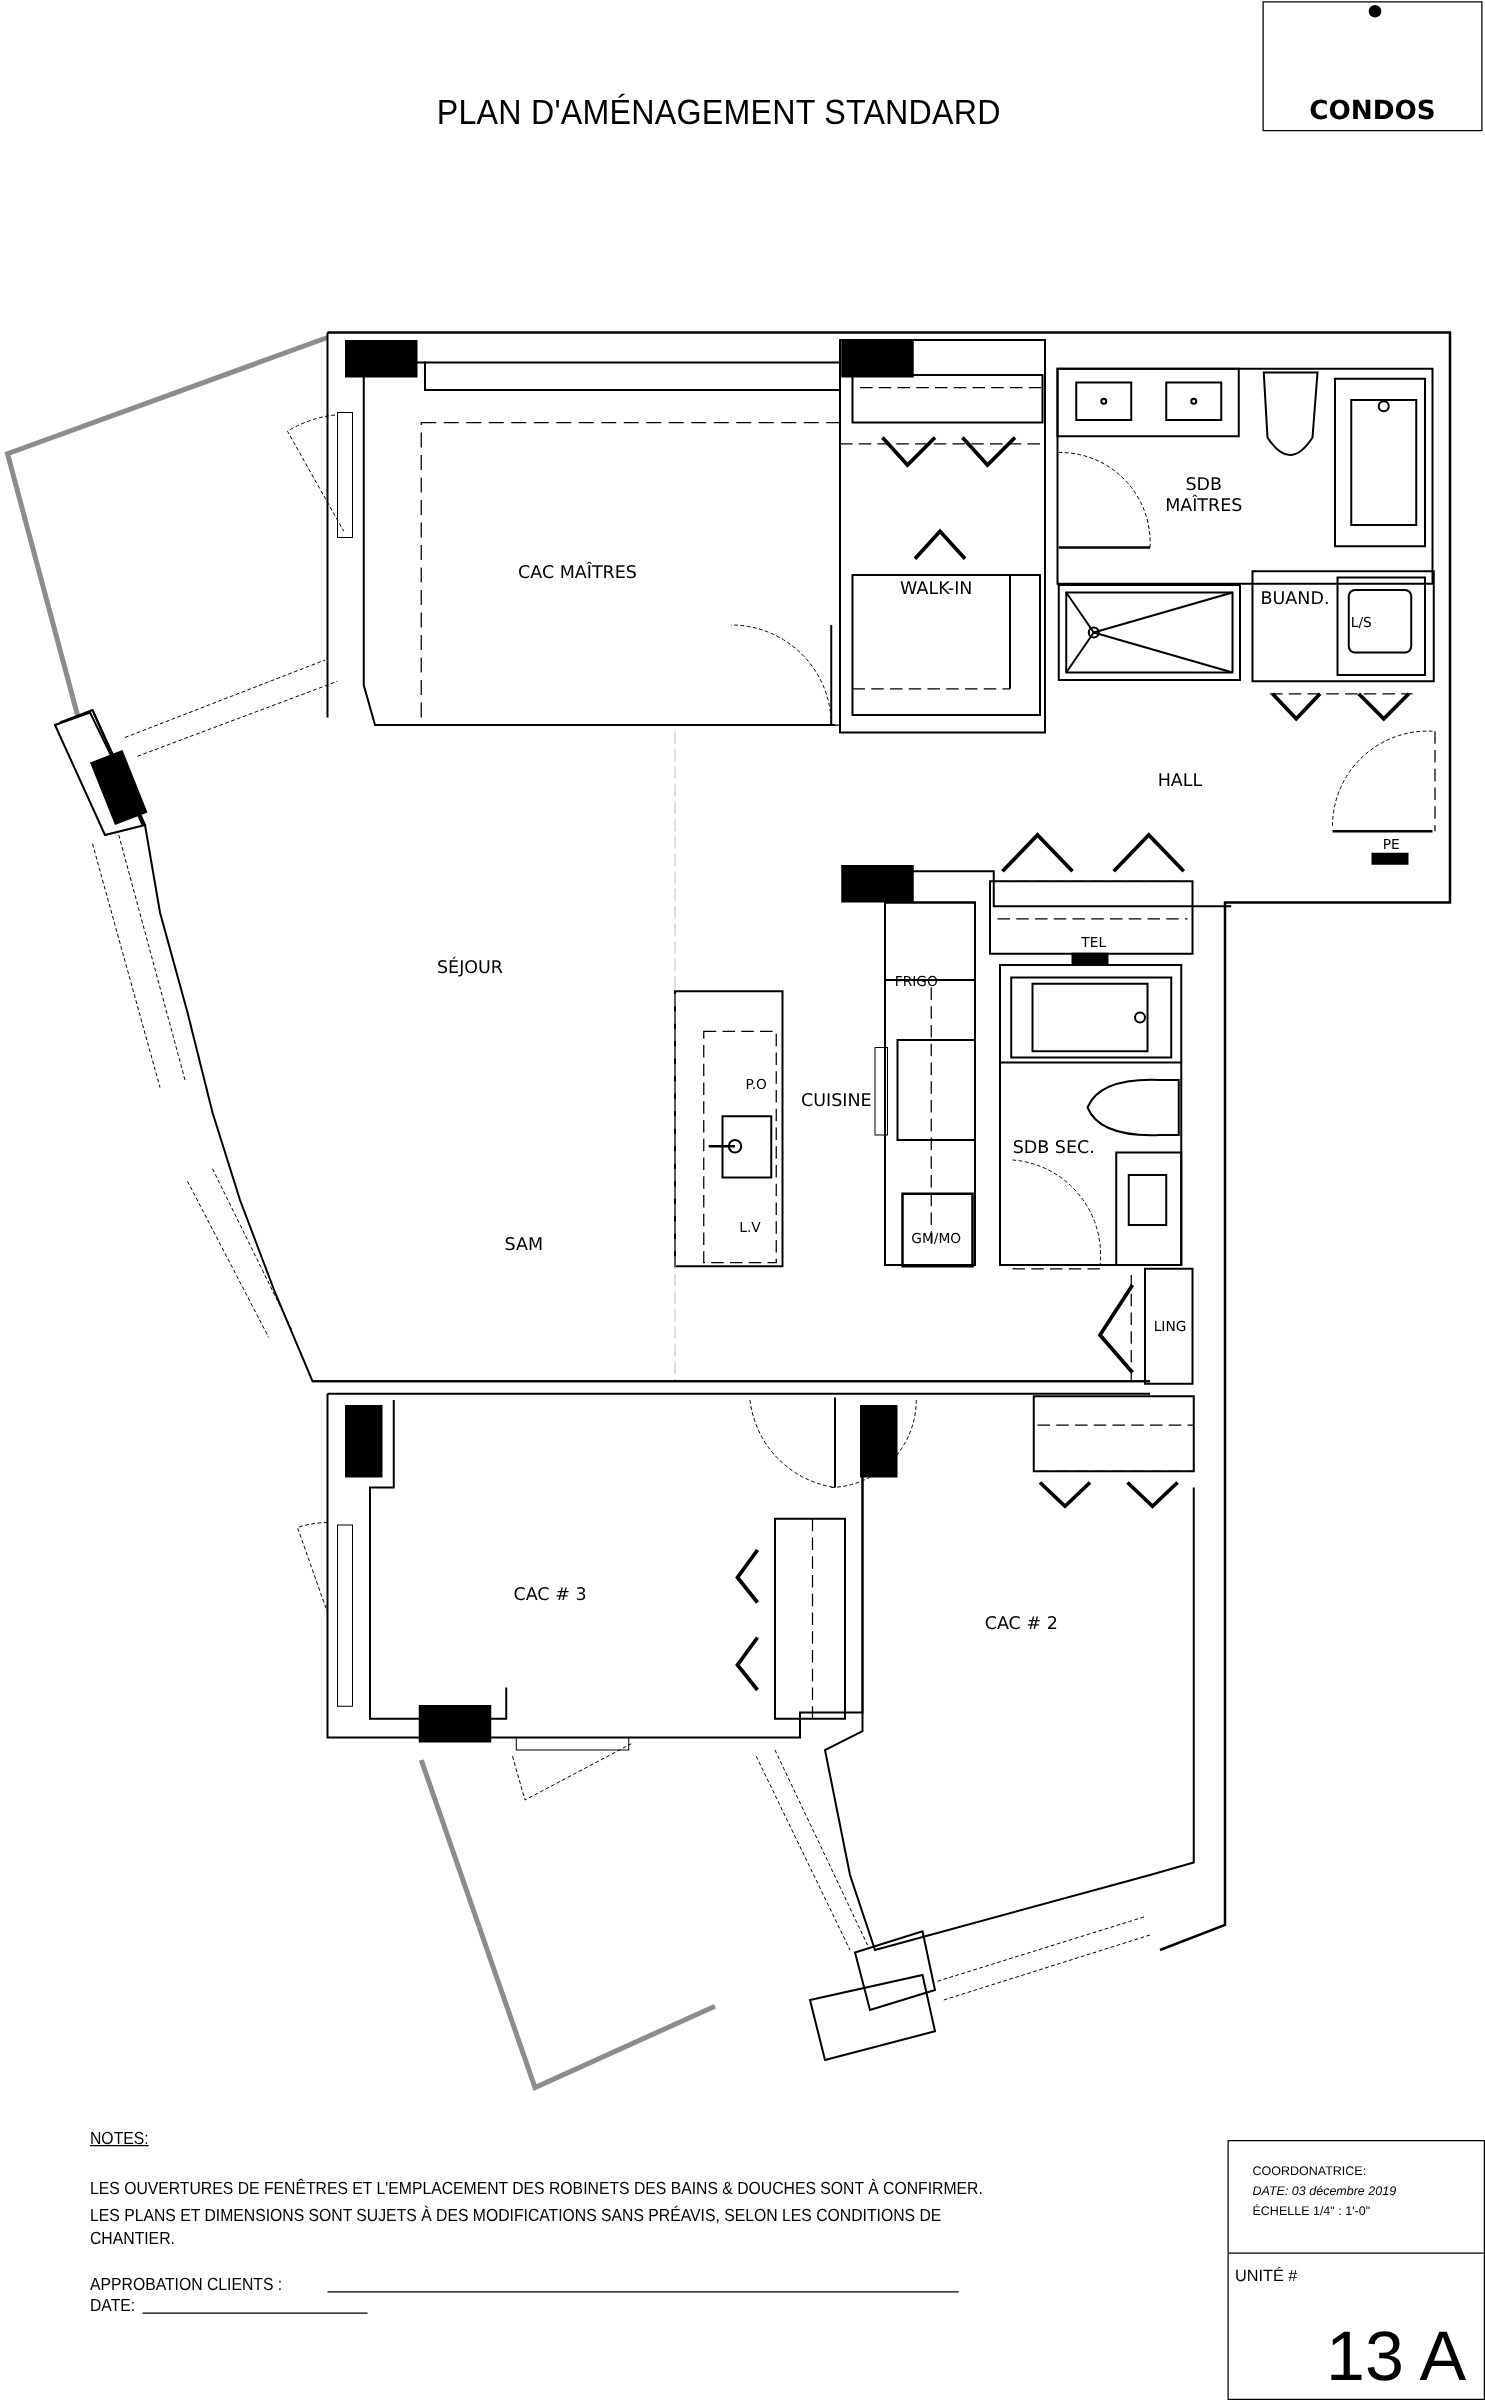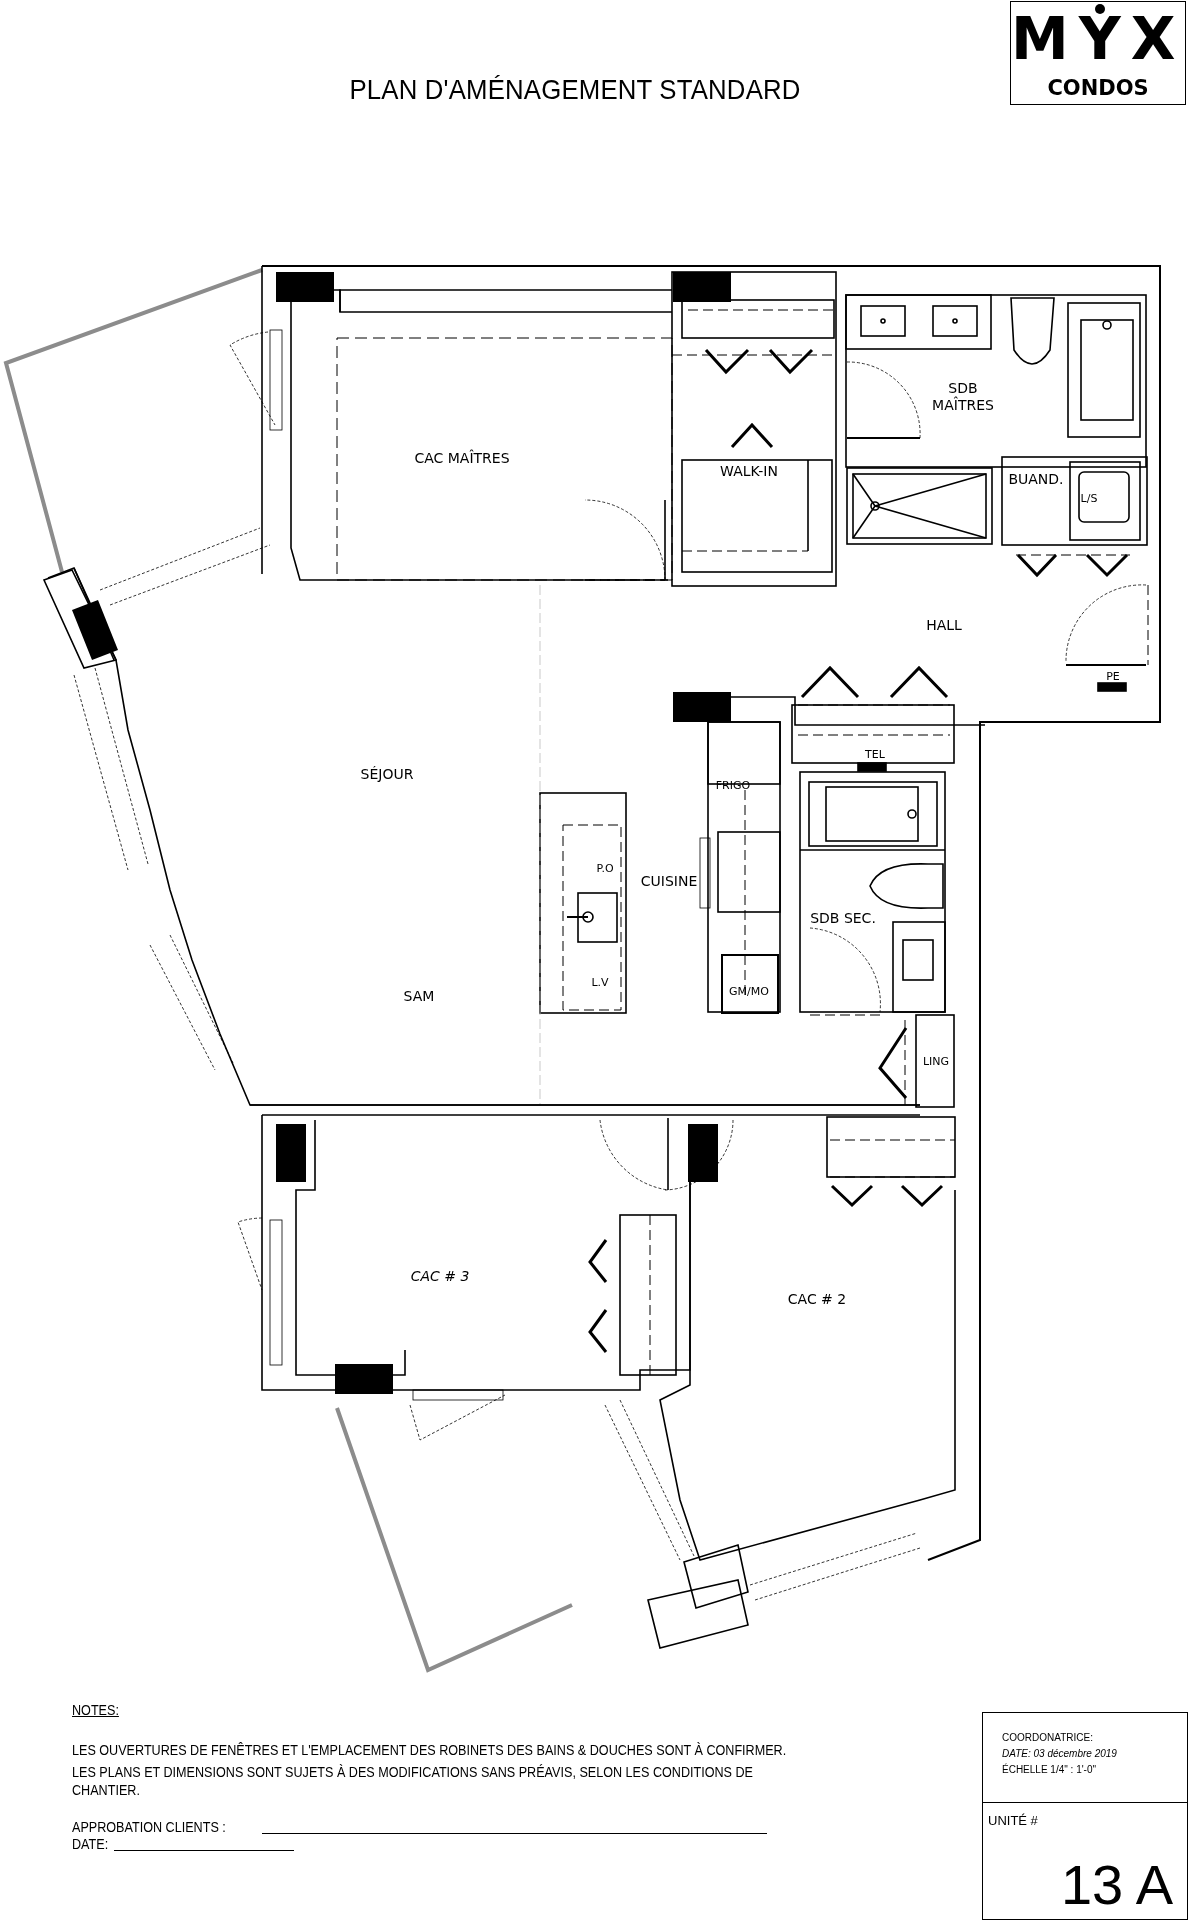--- a/index.html
+++ b/index.html
@@ -29,21 +29,20 @@
   .unit-label { position: absolute; left: 5px; top: 100px; font-size: 13px; }
   .unit-value { position: absolute; right: 14px; bottom: 4px; font-size: 56px; line-height: 60px; }
 </style>
 </head>
 <body>
 
 <div class="abs title">PLAN D'AMÉNAGEMENT STANDARD</div>
 
 <div class="abs logo">
   <div class="logo-dot"></div>
-  <div class="logo-main">MYX</div>
   <div class="logo-sub">CONDOS</div>
 </div>
 
 <svg class="abs plan" width="1188" height="1690" viewBox="0 0 1188 1690" xmlns="http://www.w3.org/2000/svg">
   <g fill="none" stroke="#000" stroke-width="1.6">
 
     <polyline points="262,270 6,363 62,572" stroke="#8c8c8c" stroke-width="4"></polyline>
     <polyline points="337,1408 428,1670 572,1605" stroke="#8c8c8c" stroke-width="4"></polyline>
 
     <polyline points="262,266 1160,266 1160,722 980,722 980,1540 928,1560" stroke-width="2"></polyline>
@@ -195,25 +194,25 @@
     <rect x="335" y="1364" width="58" height="30"></rect>
   </g>
 </svg>
 
 <div class="room-label" style="left:462px; top:458px;">CAC MAÎTRES</div>
 <div class="room-label" style="left:749px; top:471px;">WALK-IN</div>
 <div class="room-label" style="left:963px; top:388px;">SDB</div>
 <div class="room-label" style="left:963px; top:405px;">MAÎTRES</div>
 <div class="room-label" style="left:1036px; top:479px;">BUAND.</div>
 <div class="room-label" style="left:944px; top:625px;">HALL</div>
-<div class="room-label" style="left:376px; top:774px;margin-left:11px;">SÉJOUR</div>
+<div class="room-label" style="left:376px; top:774px;">SÉJOUR</div>
 <div class="room-label" style="left:419px; top:996px;">SAM</div>
 <div class="room-label" style="left:669px; top:881px;">CUISINE</div>
 <div class="room-label" style="left:843px; top:918px;">SDB SEC.</div>
-<div class="room-label" style="left:440px; top:1276px;font-style:italic;">CAC # 3</div>
+<div class="room-label" style="left:440px; top:1276px;">CAC # 3</div>
 <div class="room-label" style="left:817px; top:1299px;">CAC # 2</div>
 
 <div class="small-label" style="left:1089px; top:498px;">L/S</div>
 <div class="small-label" style="left:1113px; top:676px;">PE</div>
 <div class="small-label" style="left:875px; top:754px;">TEL</div>
 <div class="small-label" style="left:733px; top:785px;">FRIGO</div>
 <div class="small-label" style="left:605px; top:868px;">P.O</div>
 <div class="small-label" style="left:600px; top:982px;">L.V</div>
 <div class="small-label" style="left:749px; top:991px;">GM/MO</div>
 <div class="small-label" style="left:936px; top:1061px;">LING</div>

